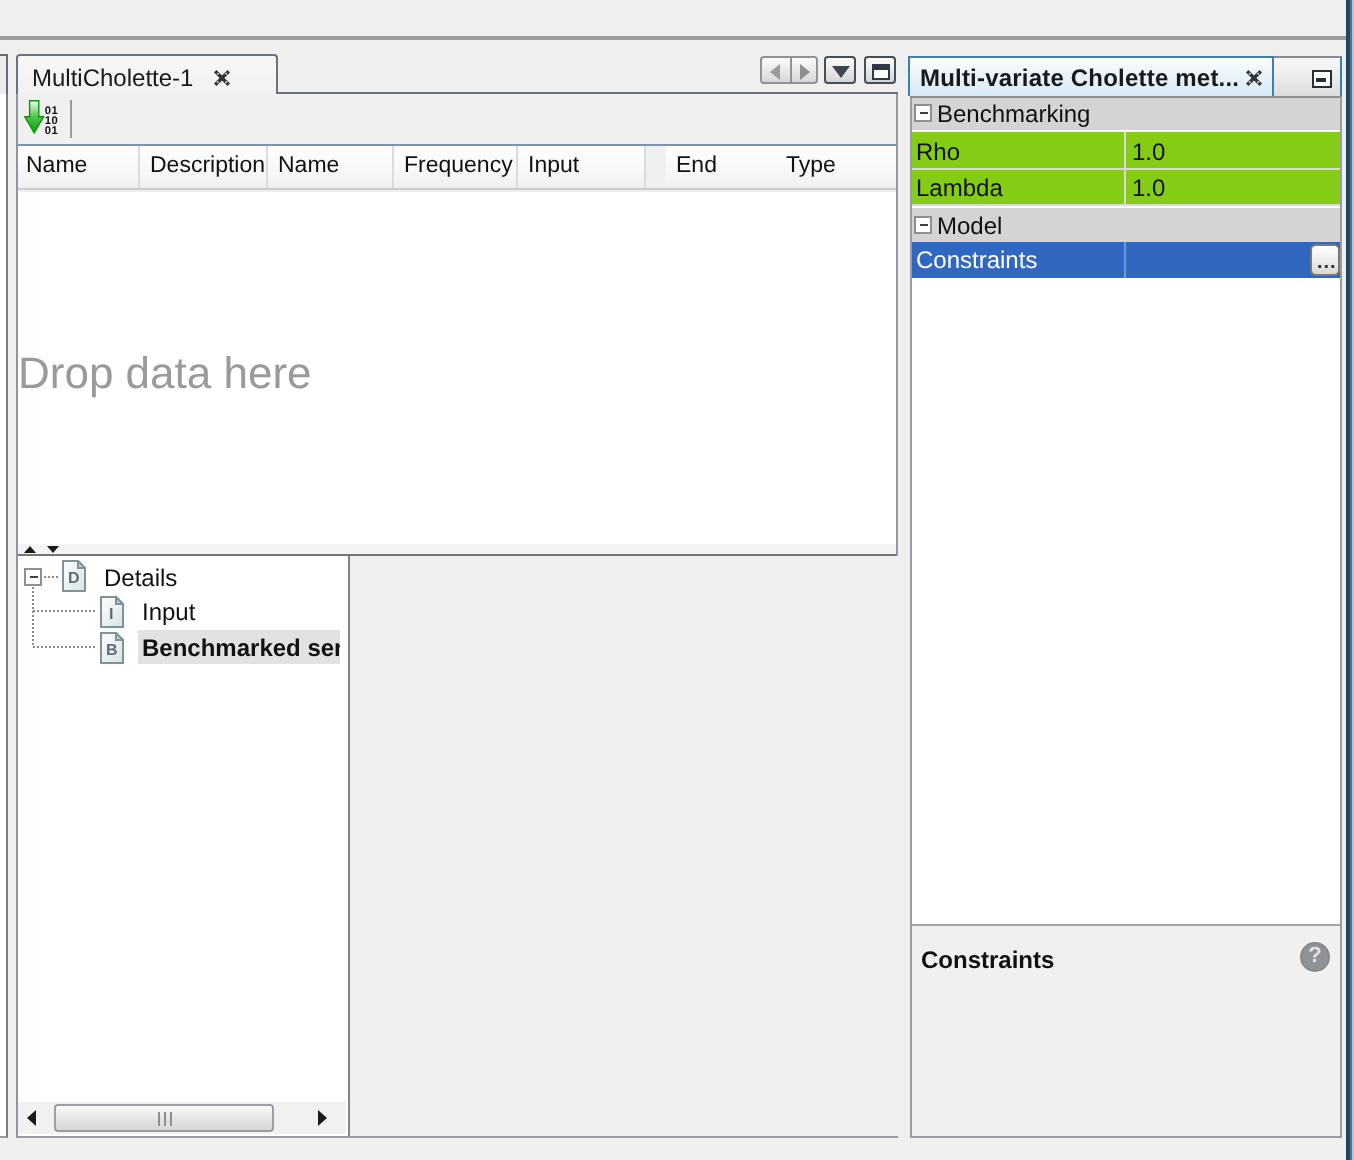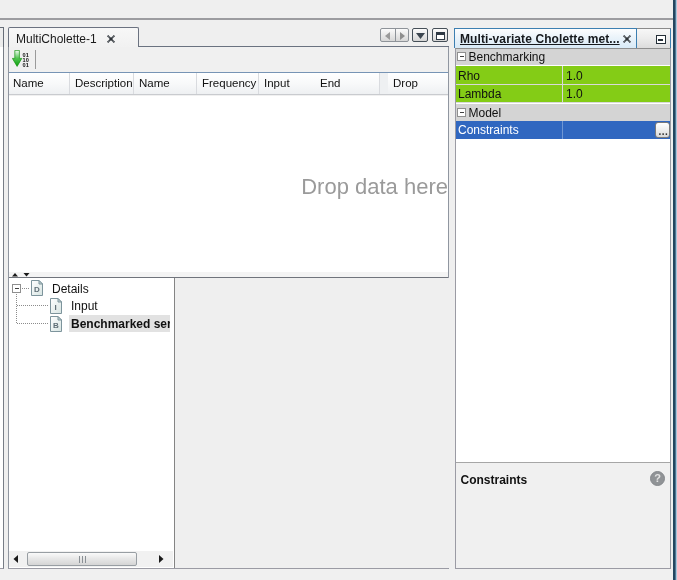--- a/index.html
+++ b/index.html
@@ -83,30 +83,30 @@
     </div>
   <div class="hdrcell" style="left:125px;width:63px;">
       <span>Name</span>
     </div>
   <div class="hdrcell" style="left:188px;width:62px;">
       <span>Frequency</span>
     </div>
   <div class="hdrcell" style="left:250px;width:64px;">
       <span>Input</span>
     </div>
-  <div class="hdrcell" style="left:306px;width:65px;text-align:right;">
+  <div class="hdrcell" style="left:324px;width:65px;text-align:right;">
       <span>End</span>
     </div>
   <div class="hdrcell" style="left:379px;width:60px;border-right:none;">
-      <span>Drop</span>
+      <span>Type</span>
     </div>
 </div>
 
 <div class="abs" style="left:9px;top:95.5px;width:439px;height:176.5px;background:#ffffff;">
-  <div style="position:absolute;left:0;right:0;top:78px;text-align:right;font-size:22px;color:#9a9a9a;">Drop data here</div>
+  <div style="position:absolute;left:0;right:0;top:78px;text-align:left;font-size:22px;color:#9a9a9a;">Drop data here</div>
 </div>
 
 <div class="abs" style="left:9px;top:272px;width:439px;height:4.5px;background:#f4f4f4;"></div>
 <svg class="abs" style="left:12px;top:272.5px;" width="18" height="4" viewBox="0 0 18 4">
   <path d="M3 0 L6 3.5 L0 3.5 Z" fill="#1a1a1a"></path>
   <path d="M11.5 0 L17.5 0 L14.5 3.5 Z" fill="#1a1a1a"></path>
 </svg>
 <div class="abs" style="left:9px;top:276.5px;width:439px;height:1.5px;background:#70747c;"></div>
 
 <div class="abs" style="left:9px;top:278px;width:165.5px;height:289.5px;background:#ffffff;border-right:1px solid #848484;"></div>
@@ -162,21 +162,21 @@
     </svg>
   <div style="position:absolute;left:18px;top:1px;width:110px;height:13.5px;border:1px solid #989ea3;border-radius:2px;background:linear-gradient(#fafafa,#e8e8e8 45%,#d5d5d5);">
     <div style="position:absolute;left:51px;top:2.5px;width:1px;height:7px;background:#8a9095;box-shadow:3px 0 0 #8a9095,6px 0 0 #8a9095;"></div>
   </div>
   <svg style="position:absolute;left:149px;top:4px;" width="6" height="8" viewBox="0 0 6 8">
       <path d="M1 0 L1 8 L5.5 4 Z" fill="#1a1a1a"></path>
     </svg>
 </div>
 
 <div class="abs" style="left:453.5px;top:27.5px;width:183px;height:20px;background:linear-gradient(#fcfdfe,#eaf3fa 45%,#d8eaf7);border:1.5px solid #3c7fb1;border-bottom:none;">
-  <span style="position:absolute;left:5.5px;top:3px;font-size:12px;font-weight:bold;color:#16191d;letter-spacing:0.1px;text-decoration:underline;">Multi-variate Cholette met...</span>
+  <span style="position:absolute;left:5.5px;top:3px;font-size:12px;font-weight:bold;color:#16191d;letter-spacing:0.1px;">Multi-variate Cholette met...</span>
   <svg style="position:absolute;left:168.5px;top:6px;" width="8" height="8" viewBox="0 0 8 8">
     <path d="M0 1.2 L1.2 0 L4 2.8 L6.8 0 L8 1.2 L5.2 4 L8 6.8 L6.8 8 L4 5.2 L1.2 8 L0 6.8 L2.8 4 Z" fill="#2e3338"></path>
     <g fill="#c8cdd2">
         <circle cx="1.9" cy="1.9" r="0.55"></circle>
         <circle cx="6.1" cy="1.9" r="0.55"></circle>
         <circle cx="1.9" cy="6.1" r="0.55"></circle>
         <circle cx="6.1" cy="6.1" r="0.55"></circle>
       </g>
   </svg>
 </div>

